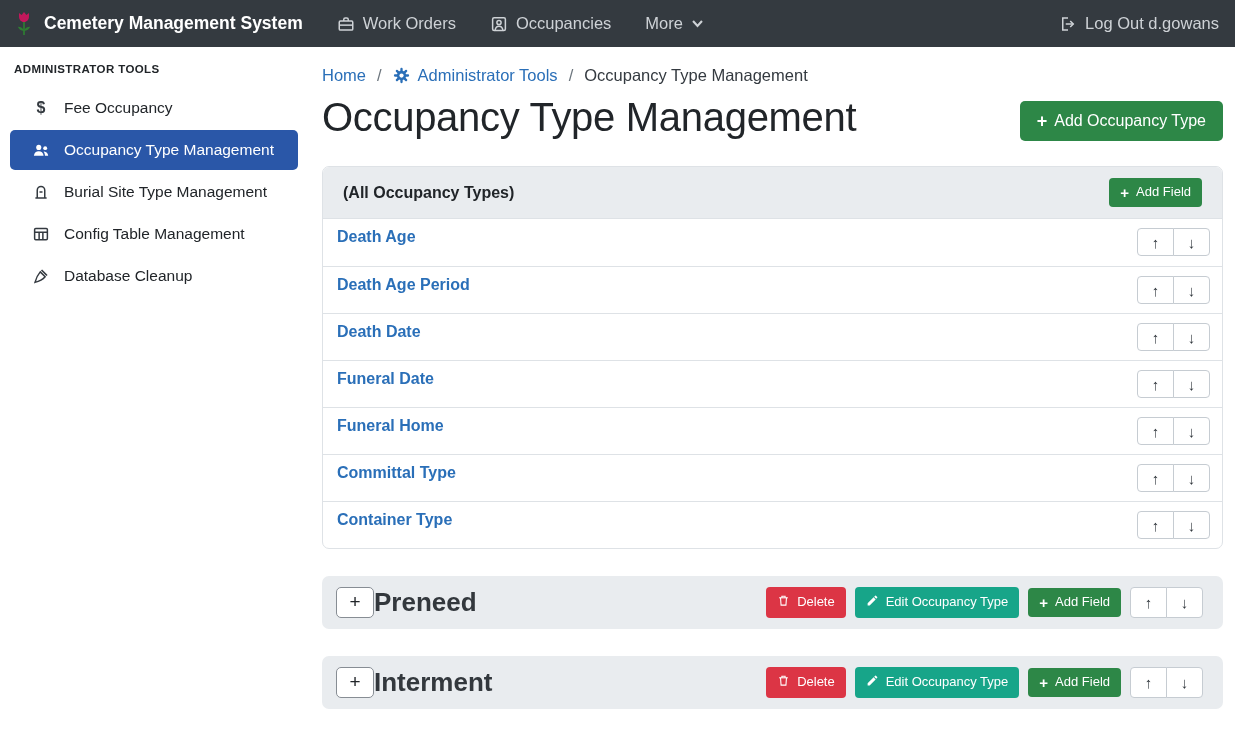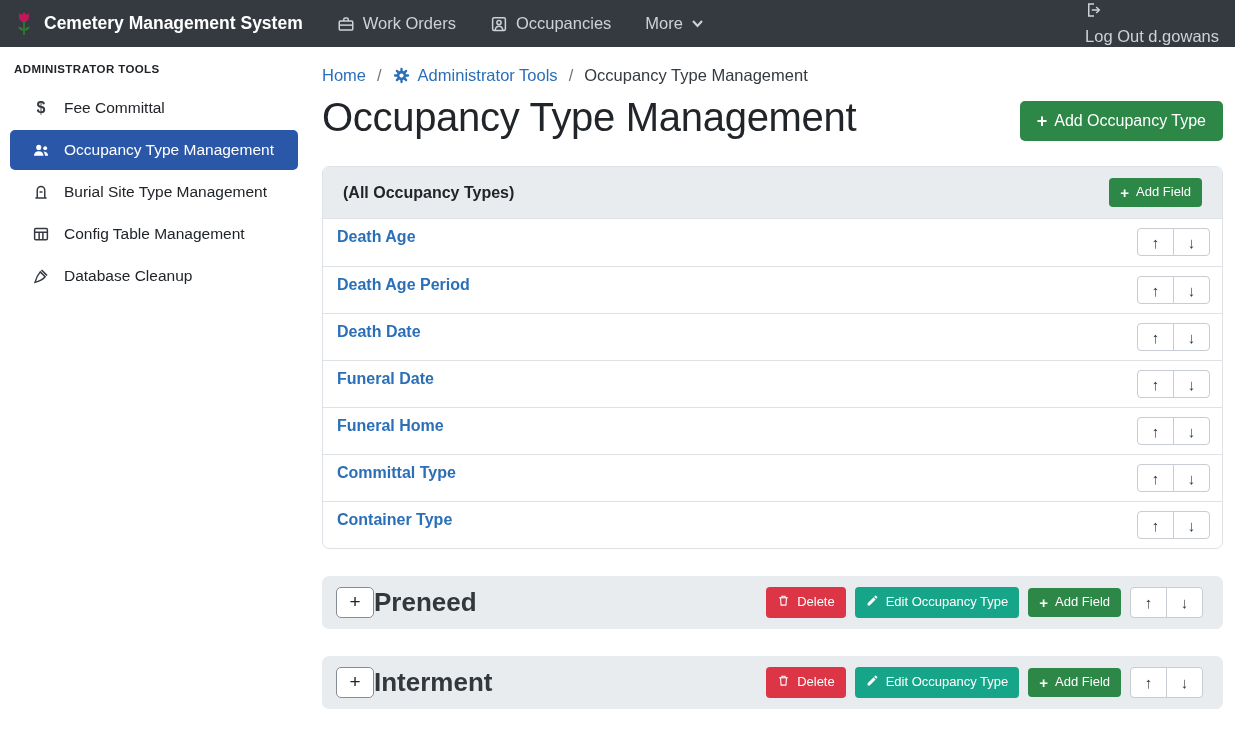--- a/index.html
+++ b/index.html
@@ -9,21 +9,21 @@
   *{box-sizing:border-box;}
   html,body{margin:0;padding:0;}
   body{width:1235px;height:738px;overflow:hidden;background:#fff;color:#212529;
        font-family:"Liberation Sans",sans-serif;}
   
   .navbar{height:47px;background:var(--navbar-bg);display:flex;align-items:center;padding:0 16px 0 14px;}
   .brand-ic{margin-right:10px;display:flex;align-items:center;}
   .brand{color:#fff;font-weight:700;font-size:17.5px;}
   .nav-item{display:inline-flex;gap:8px;color:#ced2d6;font-size:16.5px;margin-left:34px;cursor:pointer;white-space:nowrap;}
   .nav-item .nic{display:flex;align-items:center;}
-  .logout{margin-left:auto;flex-direction:column;}
+  .logout{margin-left:auto;}
   
   .layout{display:flex;height:601px;}
   .sidebar{flex:0 0 308px;width:308px;padding-top:6px;background:#fff;}
   .side-heading{font-size:11.5px;font-weight:700;letter-spacing:.4px;padding:10px 14px 13px;color:#212529;}
   .side-item{display:flex;align-items:center;gap:13px;padding:9px 12px 9px 21px;margin:0 10px 2px 10px;border-radius:5px;font-size:15.5px;color:#212529;cursor:pointer;min-height:40px;}
   .side-item .s-ic{width:20px;display:flex;justify-content:center;align-items:center;color:#343a40;}
   .side-item.active{background:var(--active-item);color:#fff;}
   .side-item.active .s-ic{color:#fff;}
   .txt-ic{font-weight:700;font-size:16px;}
   
@@ -117,21 +117,21 @@
 
 <div class="layout">
 
   <aside class="sidebar">
     <div class="side-heading">ADMINISTRATOR TOOLS</div>
     <div id="sidebar-items">
         <div class="side-item">
           <span class="s-ic">
             <span class="txt-ic">$</span>
           </span>
-          <span>Fee Committal</span>
+          <span>Fee Occupancy</span>
         </div>
         <div class="side-item active">
           <span class="s-ic">
             <svg width="18" height="18" viewBox="0 0 24 24" fill="currentColor">
               <circle cx="9" cy="8.5" r="3.4"></circle>
               <path d="M2.5 19.5c.5-3.7 3.1-5.7 6.5-5.7s6 2 6.5 5.7z"></path>
               <circle cx="17.6" cy="9.5" r="2.6"></circle>
               <path d="M16.2 14.1c3 .3 5 2.2 5.4 5.4h-4.3c-.2-2.2-.6-3.9-1.9-5.1z"></path>
             </svg>
           </span>

